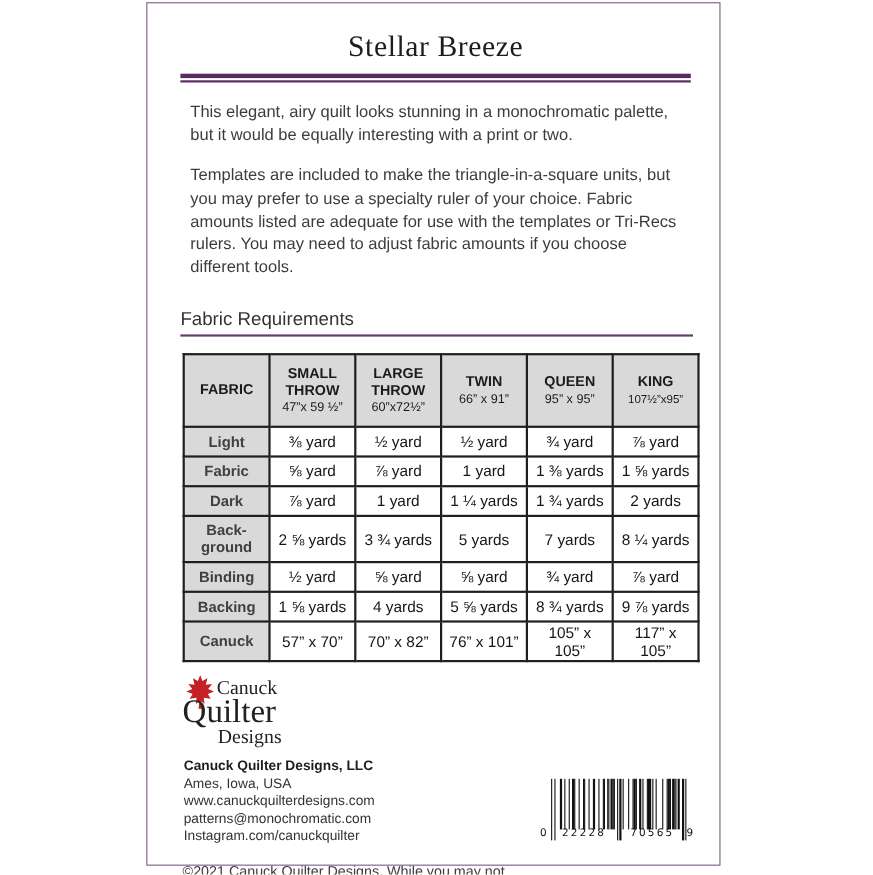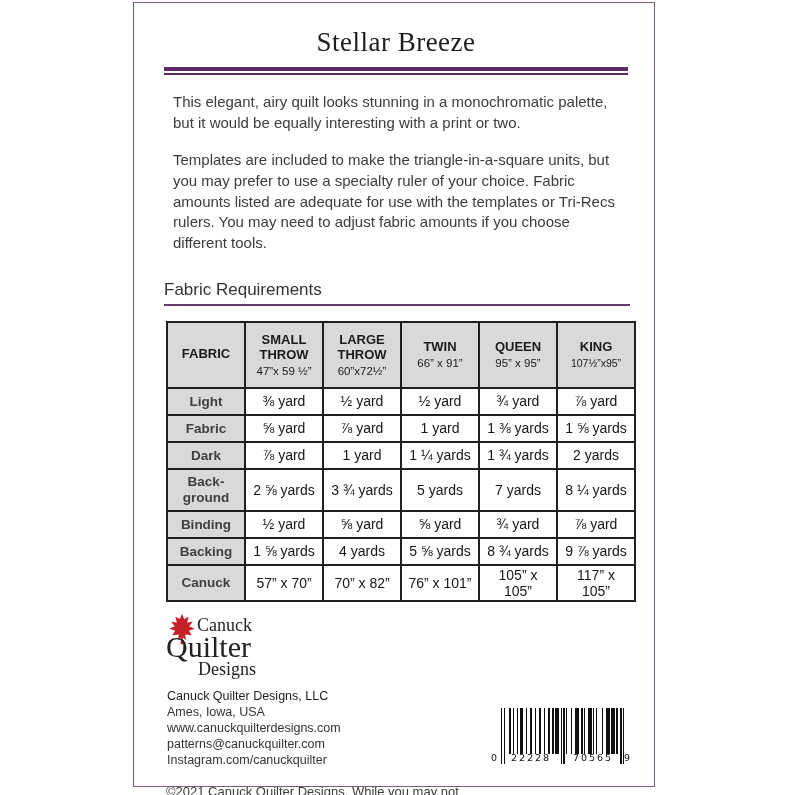--- a/index.html
+++ b/index.html
@@ -47,21 +47,21 @@
   }
   table.fab tbody tr{height:27px;}
   table.fab tbody tr.tall{height:42px;}
   table.fab td{font-size:14px;color:#161616;}
   .logo{position:relative;height:70px;margin:11px 0 0 3px;width:140px;}
   .logo .leaf{position:absolute;left:0;top:0;}
   .logo .w1{position:absolute;left:30px;top:2px;font-family:"Liberation Serif", serif;font-size:18px;color:#222;}
   .logo .w2{position:absolute;left:-1px;top:17px;font-family:"Liberation Serif", serif;font-size:30px;color:#222;}
   .logo .w3{position:absolute;left:31px;top:46px;font-family:"Liberation Serif", serif;font-size:18px;color:#222;}
   .addr{margin:5px 0 0 3px;font-size:12.5px;line-height:1.28;color:#333;}
-  .addr .company{font-weight:normal;color:#1d1d1d;}
+  .addr .company{font-weight:bold;color:#1d1d1d;}
   .copyright{
     margin:15px 0 0 2px;width:326px;font-size:13px;line-height:1.33;color:#3c3c3c;
   }
   .barcode{position:absolute;left:363px;top:701px;width:126px;height:62px;}
   .bars{position:absolute;left:4px;top:4px;height:58px;display:flex;align-items:flex-start;}
   .bars .m{width:1.3px;height:46px;}
   .bars .m.b{background:#111;}
   .bars .m.g{height:56px;}
   .bc-digit{
     position:absolute;font-size:9.5px;color:#111;top:48px;
@@ -180,21 +180,21 @@
     </svg>
     <span class="w1">Canuck</span>
     <span class="w2">Quilter</span>
     <span class="w3">Designs</span>
   </div>
 
   <div class="addr">
     <div class="company">Canuck Quilter Designs, LLC</div>
     <div>Ames, Iowa, USA</div>
     <div>www.canuckquilterdesigns.com</div>
-    <div>patterns@canuckquilter.com</div>
+    <div>patterns@monochromatic.com</div>
     <div>Instagram.com/canuckquilter</div>
   </div>
 
   <div class="copyright">©2021 Canuck Quilter Designs.  While  you may not make copies of this pattern, you may use, give, sell or exhibit  quilts made from this pattern as  you see fit.</div>
 
   <div class="barcode">
     <div class="bars" id="bars">
         <div class="m b g"></div>
         <div class="m g"></div>
         <div class="m b g"></div>

